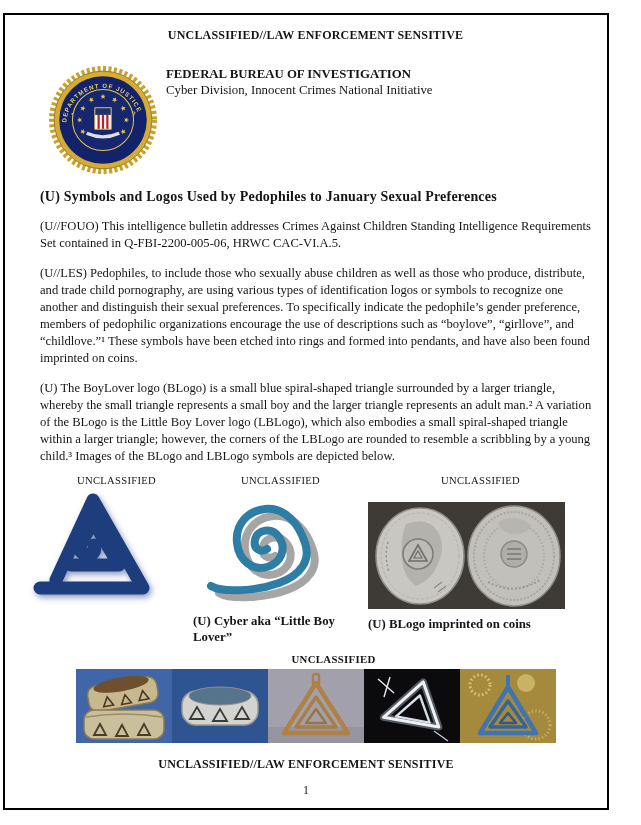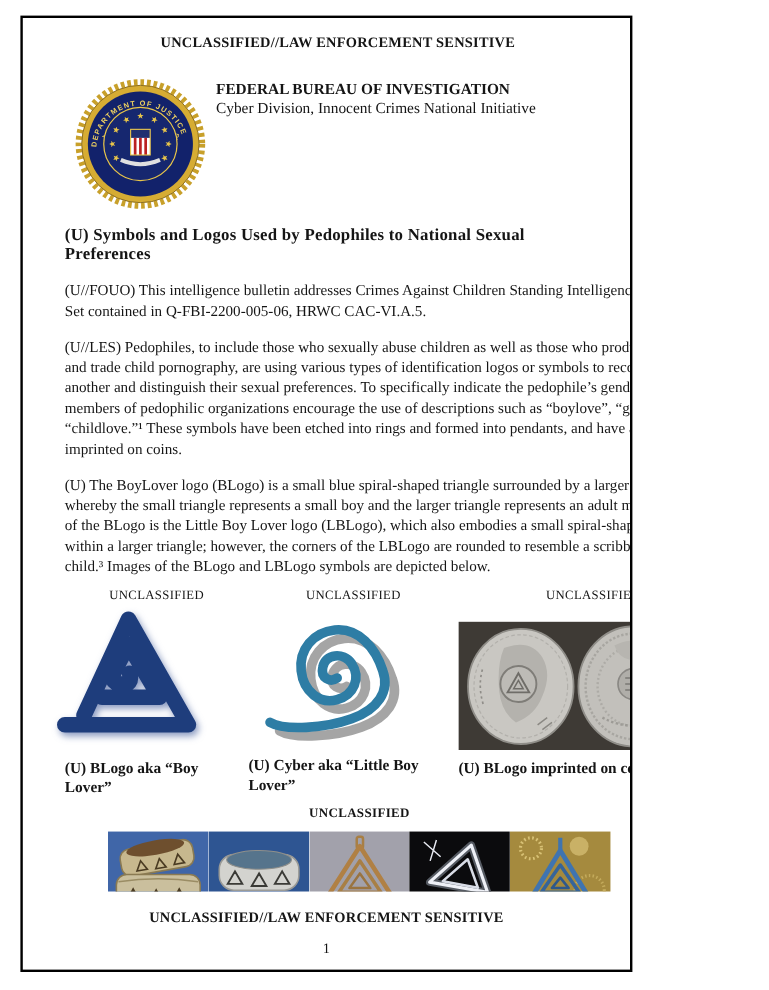--- a/index.html
+++ b/index.html
@@ -1,19 +1,19 @@
 <!DOCTYPE html>
 <html><head>
 <meta charset="utf-8">
 <style>
   * { margin:0; padding:0; box-sizing:border-box; }
   html,body { width:641px; height:825px; background:#ffffff; }
   body { font-family:"Liberation Serif", serif; color:#151515; position:relative; }
   .page-frame {
-    position:absolute; left:17px; top:13px; width:510px; height:797px;
+    position:absolute; left:3px; top:13px; width:606px; height:797px;
     border:2px solid #000; background:#fff; overflow:hidden;
   }
   .content { padding:13px 16px 0 35px; height:728px; overflow:hidden; }
 
   .banner { text-align:center; font-weight:bold; font-size:12px; letter-spacing:.2px; }
 
   .header-row { display:flex; margin-top:22px; margin-left:8px; }
   .seal-wrap { width:110px; height:110px; flex:0 0 110px; }
   .header-text { margin-left:8px; padding-top:2px; font-size:12.8px; line-height:15.5px; }
   .org-line { font-weight:bold; }
@@ -92,34 +92,33 @@
             <path d="M38 67 Q54 74 70 67" fill="none" stroke="#e0e0e0" stroke-width="3.2"></path>
           </g>
         </svg>
       </div>
       <div class="header-text">
         <div class="org-line">FEDERAL BUREAU OF INVESTIGATION</div>
         <div class="division-line">Cyber Division, Innocent Crimes National Initiative</div>
       </div>
     </div>
 
-    <div class="doc-title">(U) Symbols and Logos Used by Pedophiles to National Sexual Preferences</div>
+    <div class="doc-title">(U) Symbols and Logos Used by Pedophiles to January Sexual Preferences</div>
 
     <p class="body-paragraph">(U//FOUO) This intelligence bulletin addresses Crimes Against Children Standing Intelligence Requirements Set contained in Q-FBI-2200-005-06, HRWC CAC-VI.A.5.</p>
     <p class="body-paragraph">(U//LES) Pedophiles, to include those who sexually abuse children as well as those who produce, distribute, and trade child pornography, are using various types of identification logos or symbols to recognize one another and distinguish their sexual preferences.  To specifically indicate the pedophile’s gender preference, members of pedophilic organizations encourage the use of descriptions such as “boylove”, “girllove”, and “childlove.”¹  These symbols have been etched into rings and formed into pendants, and have also been found imprinted on coins.</p>
     <p class="body-paragraph">(U) The BoyLover logo (BLogo) is a small blue spiral-shaped triangle surrounded by a larger triangle, whereby the small triangle represents a small boy and the larger triangle represents an adult man.²  A variation of the BLogo is the Little Boy Lover logo (LBLogo), which also embodies a small spiral-shaped triangle within a larger triangle; however, the corners of the LBLogo are rounded to resemble a scribbling by a young child.³  Images of the BLogo and LBLogo symbols are depicted below.</p>
 
     <div class="figures-row">
 
       <div class="fig-col1">
         <div class="fig-class">UNCLASSIFIED</div>
         <svg class="blogo-svg" width="134" height="118" viewBox="0 0 132 118">
           <path d="M7 100 L110 100 L60 12 L23 92 M38 77 L86 77 L60 33 L49 54 Q43 65 54 66 Q64 67 61 57" fill="none" stroke="#1e3d7c" stroke-width="13" stroke-linecap="round" stroke-linejoin="round"></path>
         </svg>
-        <div class="fig-caption" style="width:135px;">(U) BLogo aka “Boy Lover”</div>
       </div>
 
       <div class="fig-col2">
         <div class="fig-class">UNCLASSIFIED</div>
         <svg class="lblogo-svg" width="142" height="114" viewBox="0 0 142 114">
           <g fill="none" stroke-linecap="round" stroke-linejoin="round">
             <path d="M18 96 C30 103,64 101,86 93 C108 85,118 70,112 53 C106 34,92 17,72 19 C54 21,42 35,44 53 C46 71,60 81,74 77 C88 73,94 59,86 47 C79 37,64 39,62 50 C60 59,68 63,74 59" transform="translate(8,7)" stroke="#8f8f8f" stroke-width="8" opacity="0.8"></path>
             <path d="M18 96 C30 103,64 101,86 93 C108 85,118 70,112 53 C106 34,92 17,72 19 C54 21,42 35,44 53 C46 71,60 81,74 77 C88 73,94 59,86 47 C79 37,64 39,62 50 C60 59,68 63,74 59" stroke="#2e7da5" stroke-width="8"></path>
           </g>
         </svg>

